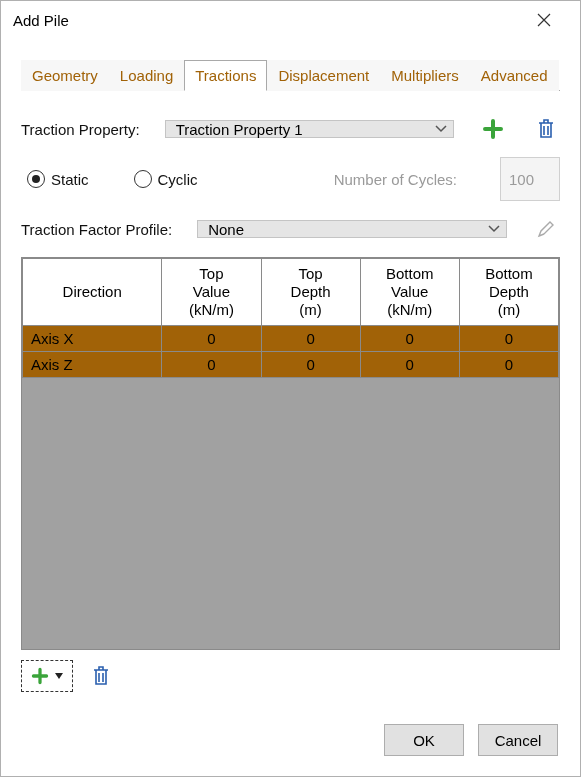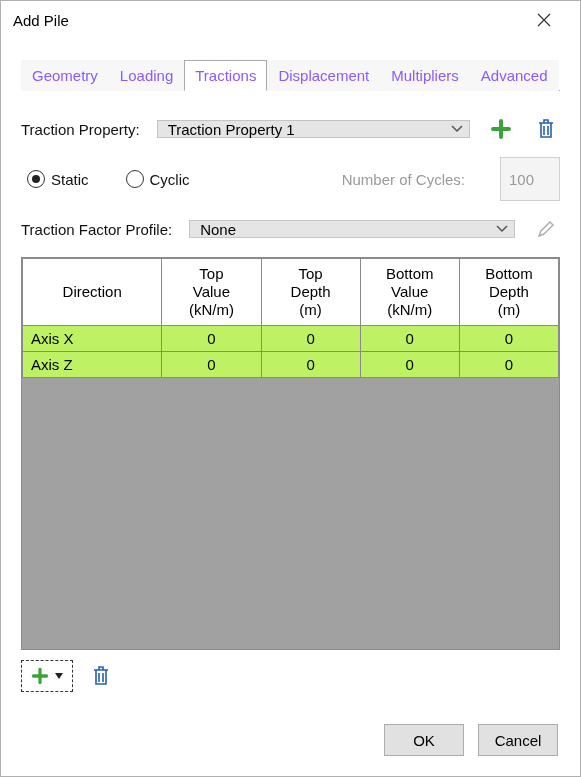--- a/index.html
+++ b/index.html
@@ -50,40 +50,40 @@
     }
     .tab {
       padding: 6px 10px;
       border: 1px solid transparent;
       border-bottom: none;
       background: #f7f7f7;
       font-size: 15px;
       cursor: pointer;
       position: relative;
       top: 1px;
-      color: #8b5cf6;
+      color: #a16207;
     }
     .tab.selected {
       background: #fff;
       border: 1px solid #a9a9a9;
       border-bottom: 1px solid #fff;
       z-index: 2;
     }
     .tab-body {
       border: 0;
       padding-top: 20px;
       flex: 1;
       display: flex;
       flex-direction: column;
     }
     .row {
       display: flex;
       align-items: center;
       min-height: 36px;
-      gap: 17px;
+      gap: 25px;
       margin-bottom: 10px;
     }
     .label {
       font-size: 15px;
       color: #111;
     }
     .dropdown {
       height: 18px;
       background: #e5e5e5;
       border: 1px solid #c4c4c4;
@@ -132,21 +132,21 @@
     table {
       width: 100%;
       border-collapse: collapse;
       background:#fff;
       table-layout: fixed;
     }
     th, td {
       border: 1px solid #8a8a8a;
       font-size: 15px;
       text-align:center;
-      background:#bef264;
+      background:#a16207;
     }
     th {
       background:#fff;
       font-weight:400;
       padding: 6px 2px;
       line-height: 1.2;
     }
     td {
       padding: 4px 6px;
     }

